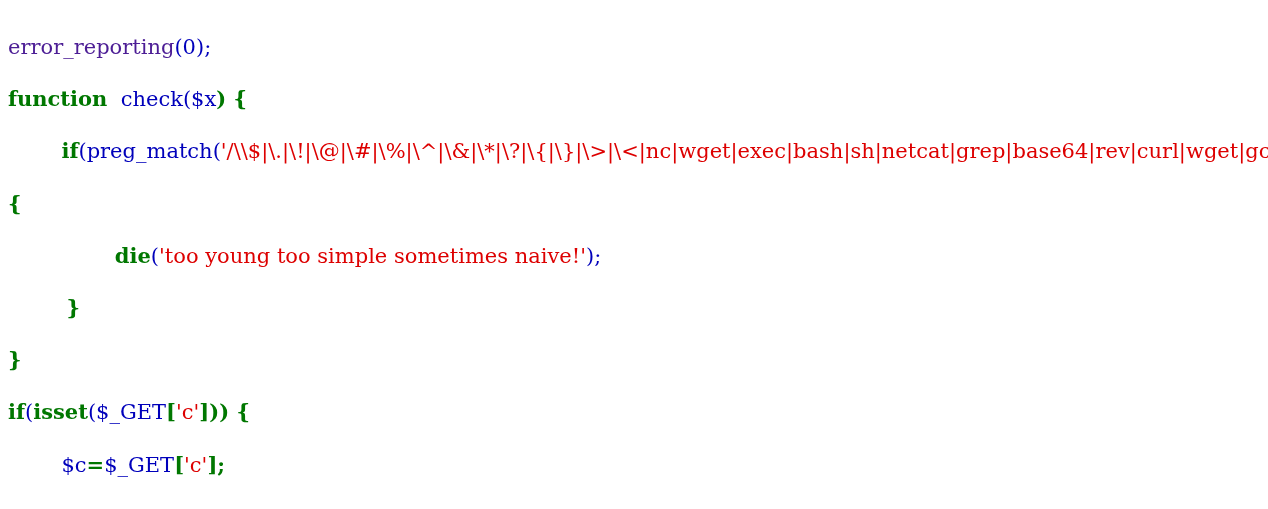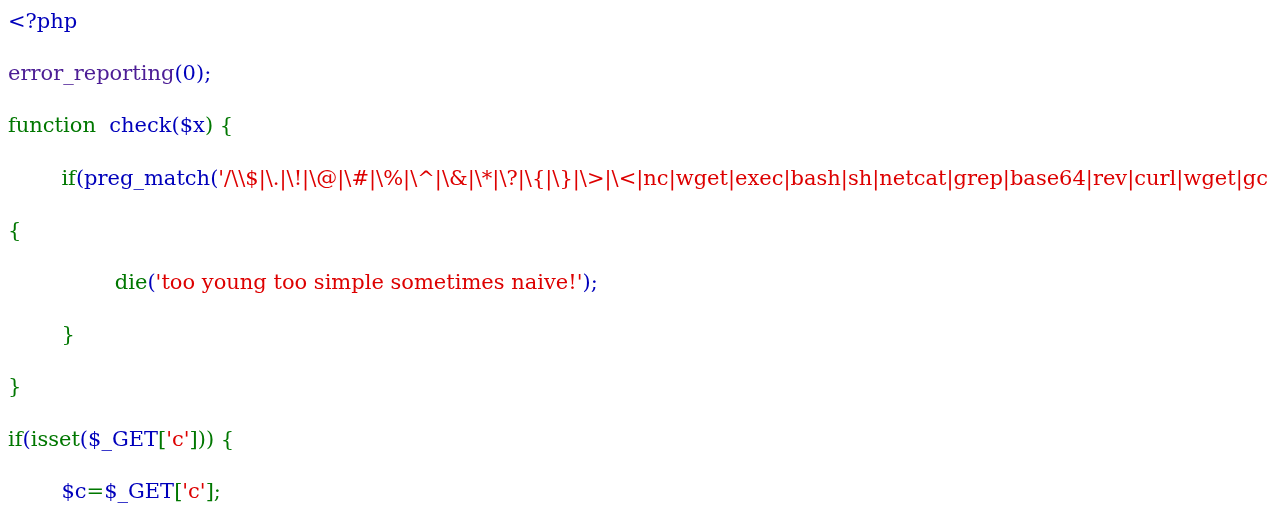--- a/index.html
+++ b/index.html
@@ -34,27 +34,27 @@
 
   
   .code-line {
     display: block;
     white-space: pre;
     min-height: 26.1px;
   }
 
   
   .tok-default  { color: #0000BB; }   
-  .tok-keyword  { color: #007700; }   
+  .tok-keyword  { color: #007700; font-weight: bold; }   
   .tok-string   { color: #DD0000; }
 </style>
 </head>
 <body>
 
-<div id="code-listing" style="background: rgb(255, 255, 255); font-size: 21px; line-height: 26.1px; color: rgb(0, 0, 187);"><span class="code-line"><span class="tok-default" style="color: rgb(0, 0, 187);">&lt;?php</span></span>
+<div id="code-listing" style="background: rgb(255, 255, 255); font-size: 21px; line-height: 26.1px; color: rgb(0, 0, 187);">
 <span class="code-line"><span class="tok-default" style="color: #4c1d95;">error_reporting</span><span class="tok-default" style="color: rgb(0, 0, 187);">(0);</span></span>
 <span class="code-line"><span class="tok-keyword" style="color: rgb(0, 119, 0);">function</span><span class="tok-default" style="color: rgb(0, 0, 187);">  </span><span class="tok-default" style="color: rgb(0, 0, 187);">check</span><span class="tok-default" style="color: rgb(0, 0, 187);">(</span><span class="tok-default" style="color: rgb(0, 0, 187);">$x</span><span class="tok-keyword" style="color: rgb(0, 119, 0);">) {</span></span>
 <span class="code-line"><span class="tok-default" style="color: rgb(0, 0, 187);">        </span><span class="tok-keyword" style="color: rgb(0, 119, 0);">if</span><span class="tok-default" style="color: rgb(0, 0, 187);">(</span><span class="tok-default" style="color: rgb(0, 0, 187);">preg_match</span><span class="tok-default" style="color: rgb(0, 0, 187);">(</span><span class="tok-string" style="color: rgb(221, 0, 0);">'/\\$|\.|\!|\@|\#|\%|\^|\&amp;|\*|\?|\{|\}|\&gt;|\&lt;|nc|wget|exec|bash|sh|netcat|grep|base64|rev|curl|wget|gcc|php|python|pingtouch|mv|mkdir|cp/i'</span></span>
 <span class="code-line"><span class="tok-keyword" style="color: rgb(0, 119, 0);">{</span></span>
 <span class="code-line"><span class="tok-default" style="color: rgb(0, 0, 187);">                </span><span class="tok-keyword" style="color: rgb(0, 119, 0);">die</span><span class="tok-default" style="color: rgb(0, 0, 187);">(</span><span class="tok-string" style="color: rgb(221, 0, 0);">'too young too simple sometimes naive!'</span><span class="tok-default" style="color: rgb(0, 0, 187);">);</span></span>
 <span class="code-line"><span class="tok-keyword" style="color: rgb(0, 119, 0);">        }</span></span>
 <span class="code-line"><span class="tok-keyword" style="color: rgb(0, 119, 0);">}</span></span>
 <span class="code-line"><span class="tok-keyword" style="color: rgb(0, 119, 0);">if</span><span class="tok-default" style="color: rgb(0, 0, 187);">(</span><span class="tok-keyword" style="color: rgb(0, 119, 0);">isset</span><span class="tok-default" style="color: rgb(0, 0, 187);">(</span><span class="tok-default" style="color: rgb(0, 0, 187);">$_GET</span><span class="tok-keyword" style="color: rgb(0, 119, 0);">[</span><span class="tok-string" style="color: rgb(221, 0, 0);">'c'</span><span class="tok-keyword" style="color: rgb(0, 119, 0);">]</span><span class="tok-keyword" style="color: rgb(0, 119, 0);">)) {</span></span>
 <span class="code-line"><span class="tok-default" style="color: rgb(0, 0, 187);">        </span><span class="tok-default" style="color: rgb(0, 0, 187);">$c</span><span class="tok-keyword" style="color: rgb(0, 119, 0);">=</span><span class="tok-default" style="color: rgb(0, 0, 187);">$_GET</span><span class="tok-keyword" style="color: rgb(0, 119, 0);">[</span><span class="tok-string" style="color: rgb(221, 0, 0);">'c'</span><span class="tok-keyword" style="color: rgb(0, 119, 0);">];</span></span>
 

